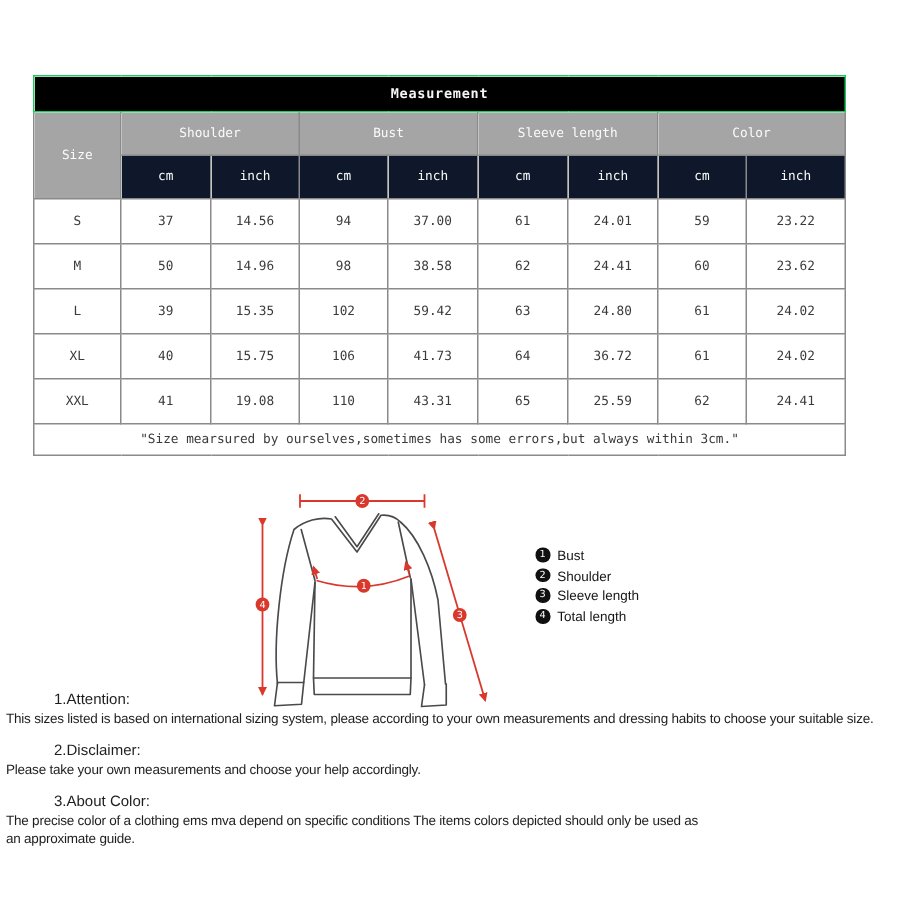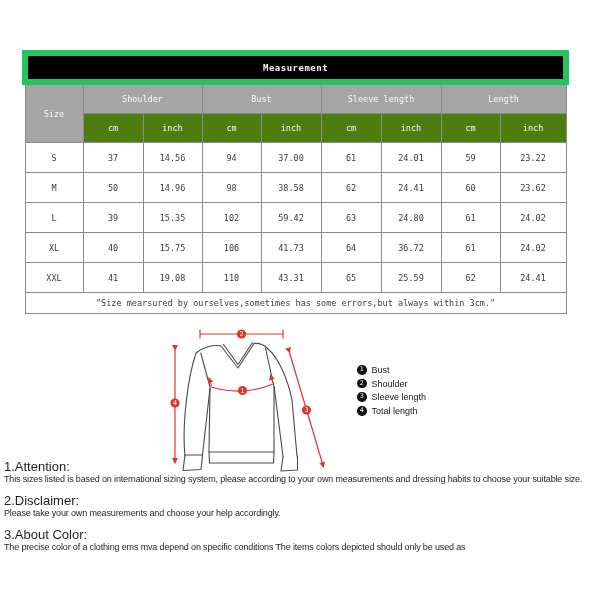--- a/index.html
+++ b/index.html
@@ -12,40 +12,40 @@
   table.size-chart{
     border-collapse:collapse;table-layout:fixed;width:541px;
     font-family:"DejaVu Sans Mono",monospace;font-size:8.5px;color:#3a3a3a;
   }
   table.size-chart th,table.size-chart td{
     border:1px solid #8a8a8a;text-align:center;vertical-align:middle;
     padding:0;font-weight:normal;overflow:hidden;white-space:nowrap;
   }
   tr.title-row th{
     background:#000;color:#f5f5f5;height:23px;font-size:9px;font-weight:bold;
-    border:6px solid #22c55e;letter-spacing:.5px;
+    border:1px solid #22c55e;letter-spacing:.5px;
   }
   tr.group-row th{background:#a5a5a5;color:#fbfbfb;height:28px;font-size:8.5px;}
-  tr.unit-row th{background:#4d7c0f;color:#fbfbfb;height:28px;font-size:8.5px;}
+  tr.unit-row th{background:#0f172a;color:#fbfbfb;height:28px;font-size:8.5px;}
   tbody.data-rows td{height:29px;background:#fff;font-size:8.5px;}
   tfoot td{height:20px;font-size:8.5px;background:#fff;}
   
   .diagram-svg{position:absolute;left:125px;top:322px;}
   .legend{position:absolute;left:357px;top:365px;}
   .legend-item{display:flex;align-items:center;margin-bottom:3.6px;height:10px;}
   .legend-num{
     width:9.5px;height:9.5px;border-radius:50%;background:#101010;color:#fff;
     font-size:6.5px;line-height:9.5px;text-align:center;flex:0 0 auto;
     font-family:"DejaVu Sans",sans-serif;
   }
   .legend-label{margin-left:5px;font-size:9px;color:#161616;white-space:nowrap;}
   
   .sections{position:absolute;left:4px;top:461px;width:594px;color:#1e1e1e;}
   .section{margin-bottom:9px;}
-  .section-heading{font-size:13px;line-height:12.4px;white-space:nowrap;}
+  .section-heading{font-size:10px;line-height:12.4px;white-space:nowrap;margin-left:32px;}
   .section-line{font-size:9px;line-height:12.4px;white-space:nowrap;letter-spacing:-0.15px;}
 </style>
 </head>
 <body>
 
 <div class="chart-wrap">
   <table class="size-chart">
     <colgroup>
       <col style="width:58px">
         <col style="width:60px">
@@ -59,21 +59,21 @@
     </colgroup>
     <thead>
       <tr class="title-row">
         <th colspan="9">Measurement</th>
       </tr>
       <tr class="group-row">
         <th rowspan="2">Size</th>
         <th colspan="2">Shoulder</th>
         <th colspan="2">Bust</th>
         <th colspan="2">Sleeve length</th>
-        <th colspan="2">Length</th>
+        <th colspan="2">Color</th>
       </tr>
       <tr class="unit-row" id="unit-row">
           <th>cm</th>
           <th>inch</th>
           <th>cm</th>
           <th>inch</th>
           <th>cm</th>
           <th>inch</th>
           <th>cm</th>
           <th>inch</th>
@@ -212,14 +212,15 @@
       <div class="section-heading">1.Attention:</div>
       <div class="section-line">This sizes listed is based on international sizing system, please according to your own measurements and dressing habits to choose your suitable size.</div>
     </div>
     <div class="section">
       <div class="section-heading">2.Disclaimer:</div>
       <div class="section-line">Please take your own measurements and choose your help accordingly.</div>
     </div>
     <div class="section">
       <div class="section-heading">3.About Color:</div>
       <div class="section-line">The precise color of a clothing ems mva depend on specific conditions The items colors depicted should only be used as</div>
+      <div class="section-line">an approximate guide.</div>
     </div>
   </div>
 
 </body></html>

